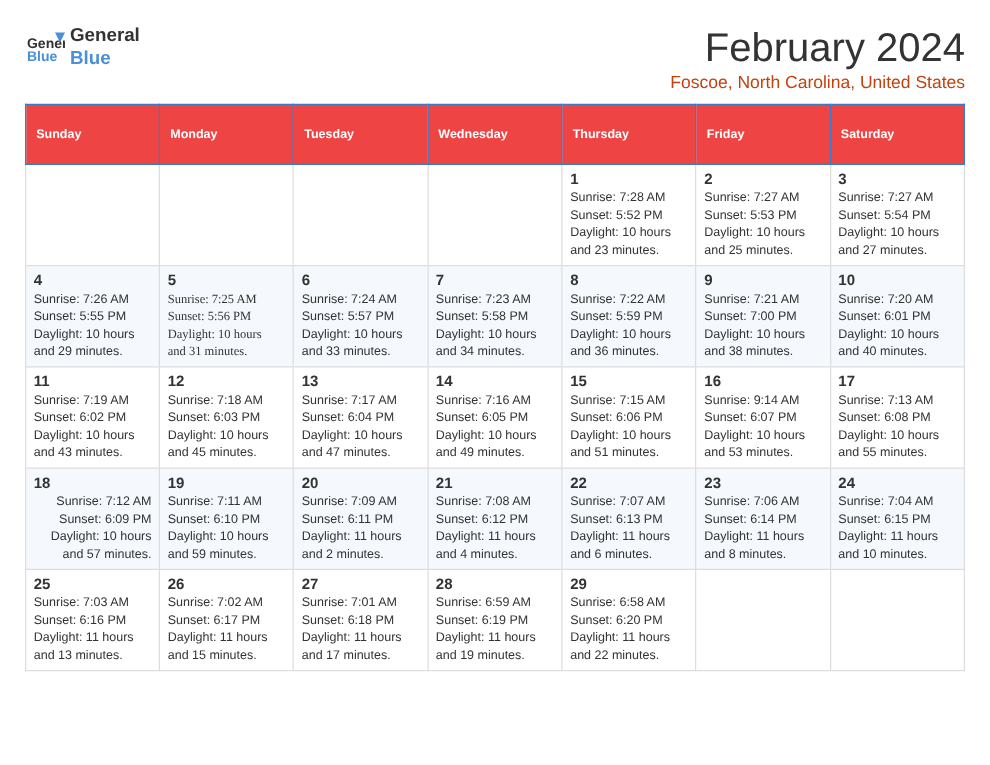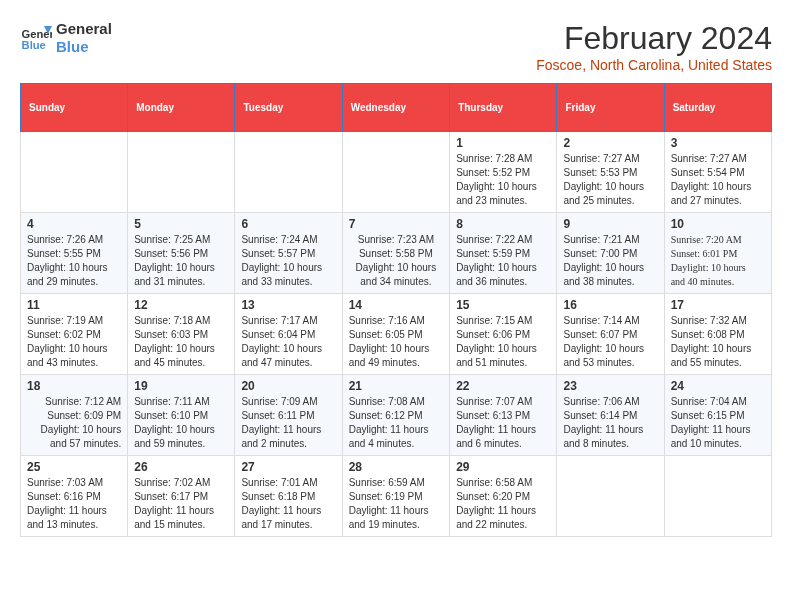--- a/index.html
+++ b/index.html
@@ -144,56 +144,56 @@
       <tr>
         <td>
           <span class="day-number">4</span>
           <div class="day-info" style="white-space: pre-wrap;">Sunrise: 7:26 AM
 Sunset: 5:55 PM
 Daylight: 10 hours
 and 29 minutes.</div>
         </td>
         <td>
           <span class="day-number">5</span>
-          <div class="day-info" style="white-space: pre-wrap;">Sunrise: 7:25 AM
+          <div class="day-info" style="white-space: pre-wrap; font-family: Liberation Serif, serif;">Sunrise: 7:25 AM
 Sunset: 5:56 PM
 Daylight: 10 hours
 and 31 minutes.</div>
         </td>
         <td>
           <span class="day-number">6</span>
           <div class="day-info" style="white-space: pre-wrap;">Sunrise: 7:24 AM
 Sunset: 5:57 PM
 Daylight: 10 hours
 and 33 minutes.</div>
         </td>
         <td>
           <span class="day-number">7</span>
-          <div class="day-info" style="white-space: pre-wrap; text-align: center;">Sunrise: 7:23 AM
+          <div class="day-info" style="white-space: pre-wrap;">Sunrise: 7:23 AM
 Sunset: 5:58 PM
 Daylight: 10 hours
 and 34 minutes.</div>
         </td>
         <td>
           <span class="day-number">8</span>
           <div class="day-info" style="white-space: pre-wrap;">Sunrise: 7:22 AM
 Sunset: 5:59 PM
 Daylight: 10 hours
 and 36 minutes.</div>
         </td>
         <td>
           <span class="day-number">9</span>
           <div class="day-info" style="white-space: pre-wrap;">Sunrise: 7:21 AM
 Sunset: 7:00 PM
 Daylight: 10 hours
 and 38 minutes.</div>
         </td>
         <td>
           <span class="day-number">10</span>
-          <div class="day-info" style="white-space: pre-wrap; font-family: Liberation Serif, serif;">Sunrise: 7:20 AM
+          <div class="day-info" style="white-space: pre-wrap;">Sunrise: 7:20 AM
 Sunset: 6:01 PM
 Daylight: 10 hours
 and 40 minutes.</div>
         </td>
       </tr>
       <tr>
         <td>
           <span class="day-number">11</span>
           <div class="day-info" style="white-space: pre-wrap;">Sunrise: 7:19 AM
 Sunset: 6:02 PM
@@ -223,28 +223,28 @@
         </td>
         <td>
           <span class="day-number">15</span>
           <div class="day-info" style="white-space: pre-wrap;">Sunrise: 7:15 AM
 Sunset: 6:06 PM
 Daylight: 10 hours
 and 51 minutes.</div>
         </td>
         <td>
           <span class="day-number">16</span>
-          <div class="day-info" style="white-space: pre-wrap;">Sunrise: 7:14 AM
+          <div class="day-info" style="white-space: pre-wrap;">Sunrise: 9:14 AM
 Sunset: 6:07 PM
 Daylight: 10 hours
 and 53 minutes.</div>
         </td>
         <td>
           <span class="day-number">17</span>
-          <div class="day-info" style="white-space: pre-wrap;">Sunrise: 7:32 AM
+          <div class="day-info" style="white-space: pre-wrap;">Sunrise: 7:13 AM
 Sunset: 6:08 PM
 Daylight: 10 hours
 and 55 minutes.</div>
         </td>
       </tr>
       <tr>
         <td>
           <span class="day-number">18</span>
           <div class="day-info" style="white-space: pre-wrap; text-align: right;">Sunrise: 7:12 AM
 Sunset: 6:09 PM

